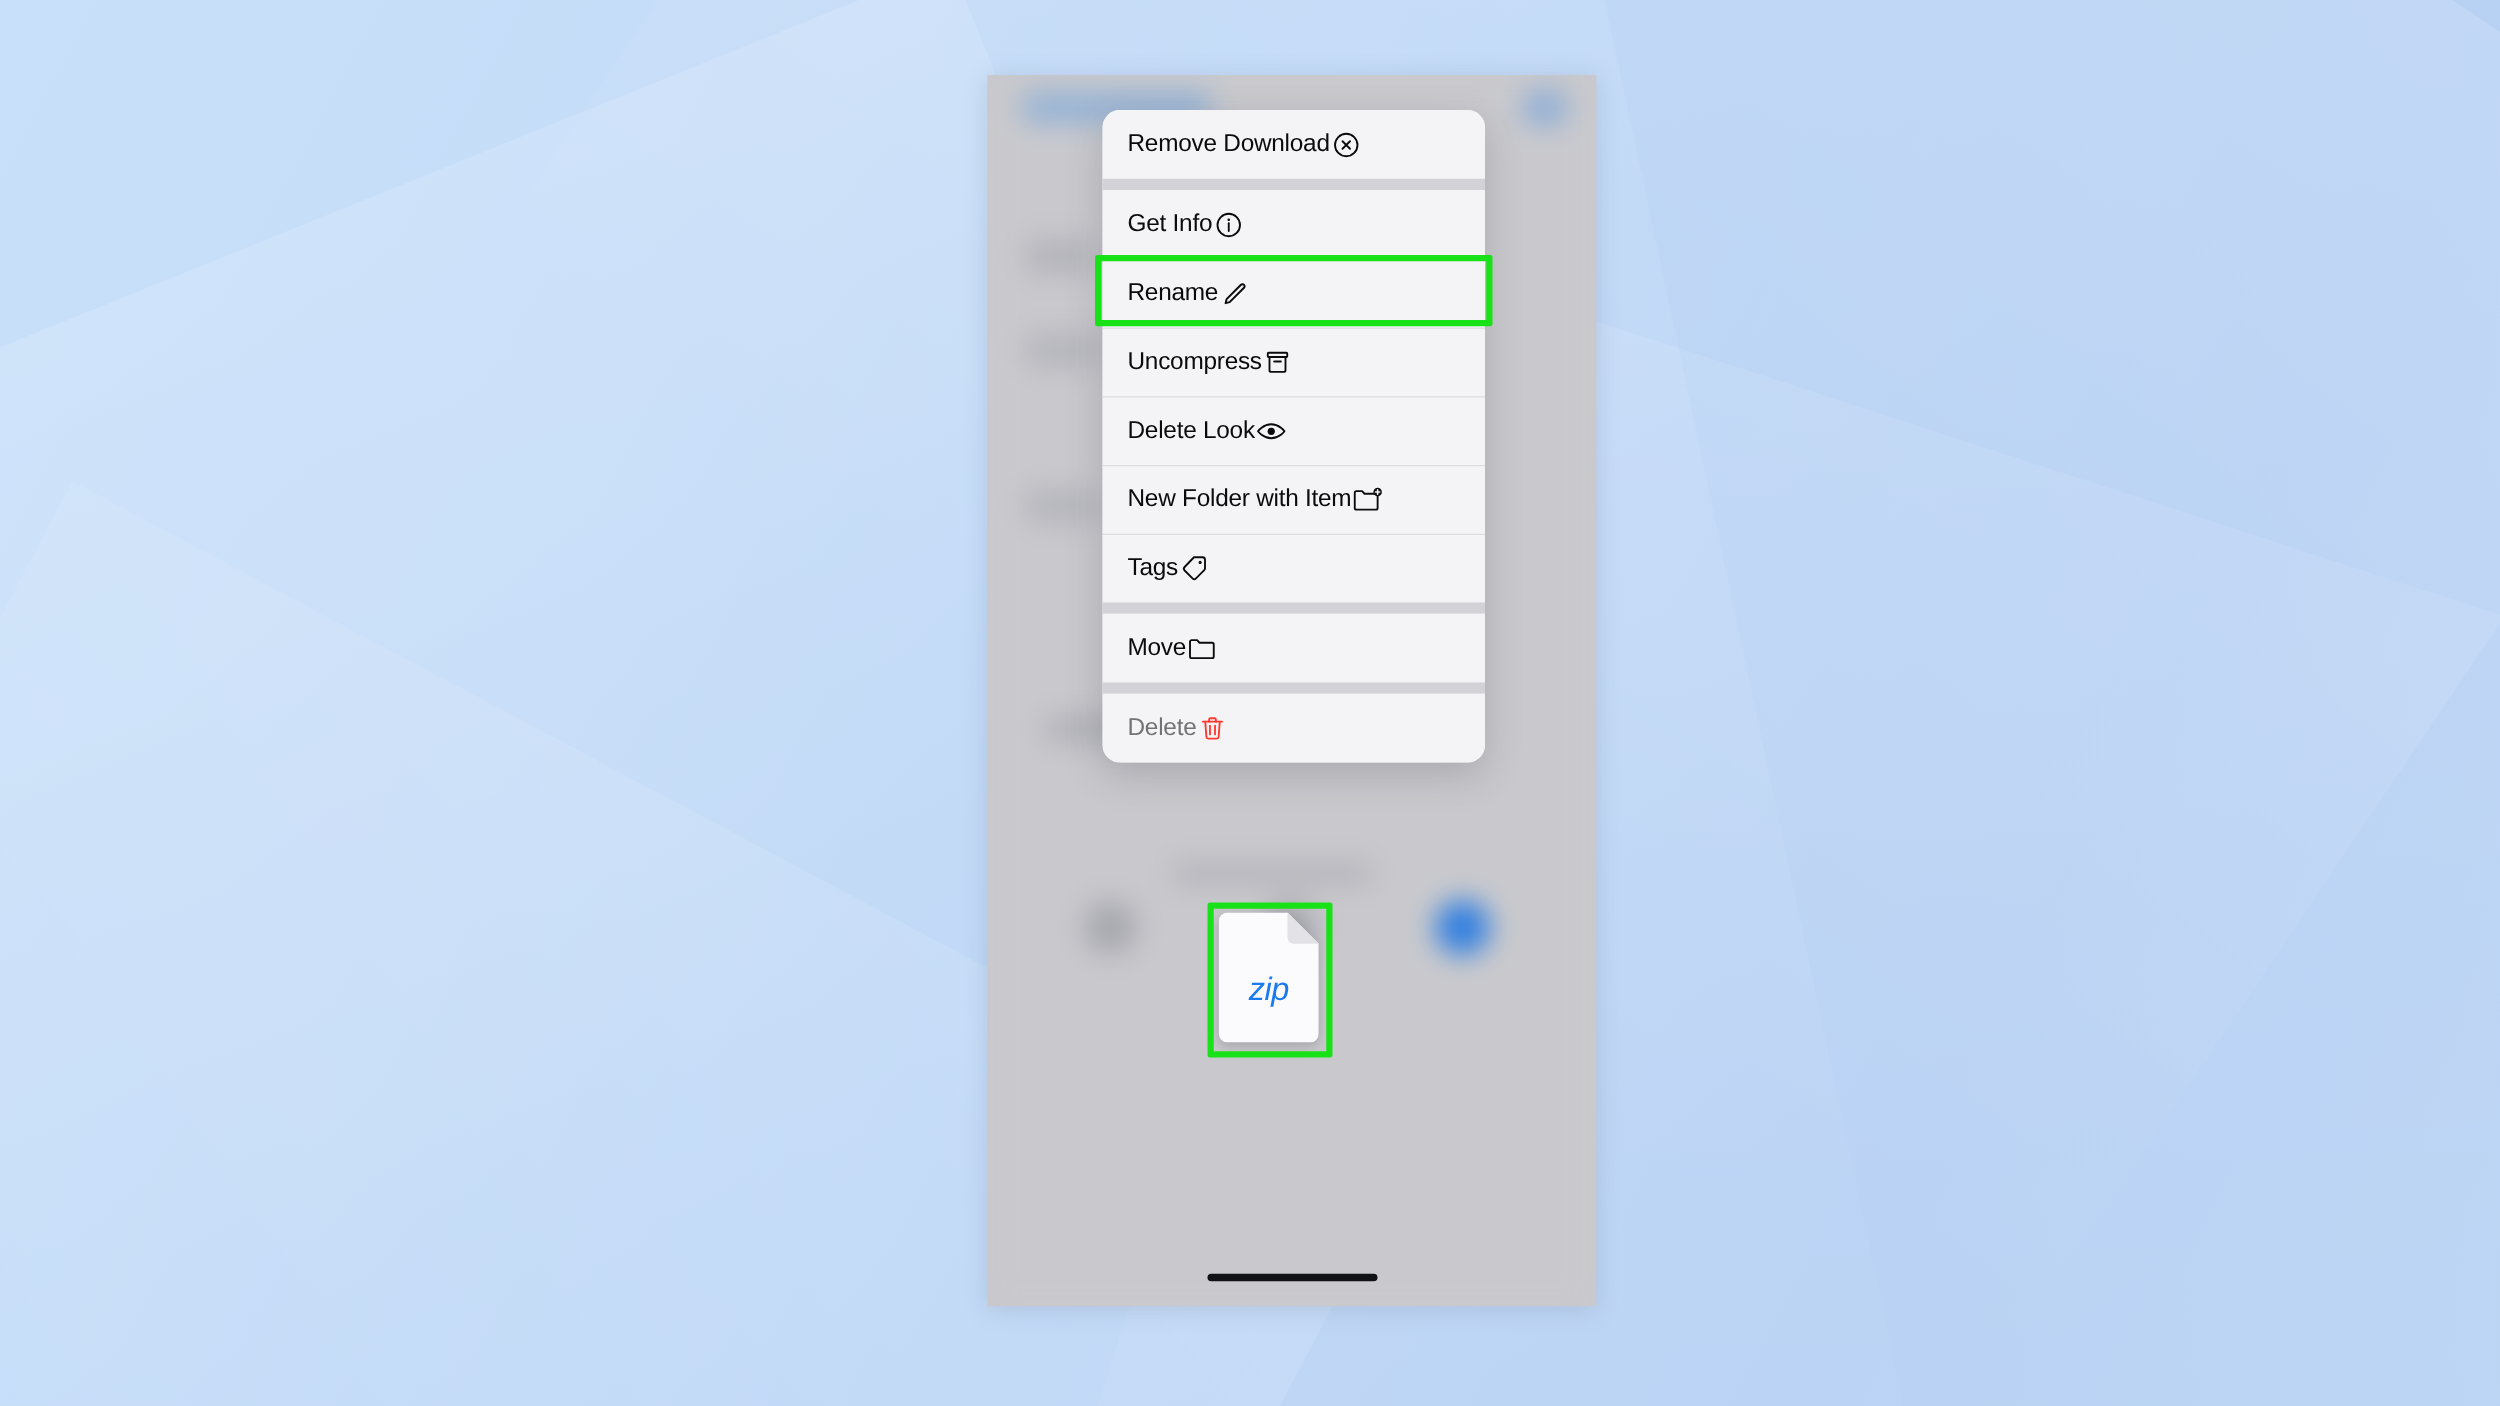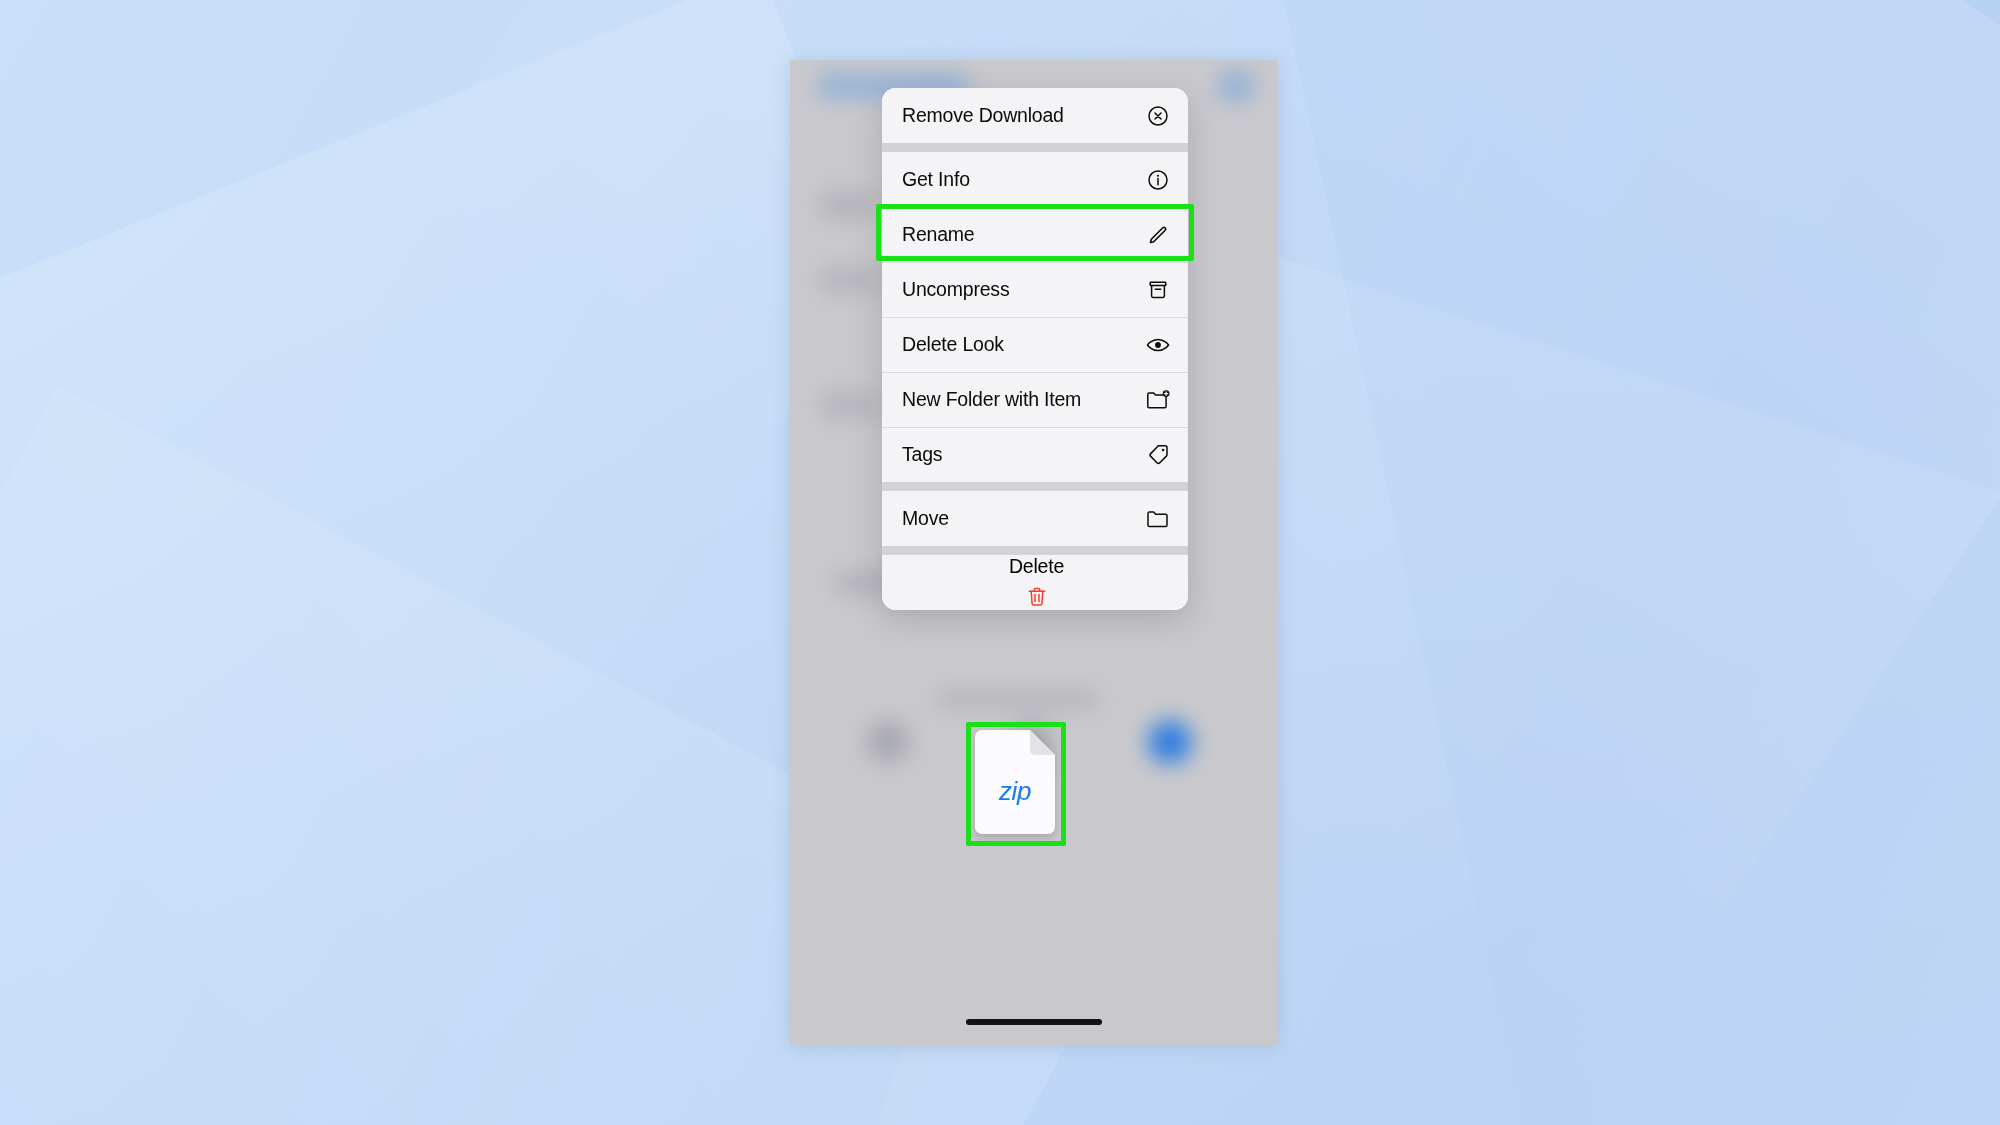--- a/index.html
+++ b/index.html
@@ -156,34 +156,34 @@
   .menu-group { background: rgba(244,244,246,0.97); }
   .group-sep {
     height: 9px;
     background: #d2d2d7;
   }
   .menu-item {
     position: relative;
     height: 55px;
     display: flex;
     align-items: center;
-    justify-content: space-between;
+    justify-content: flex-start;
     padding: 0 17px 0 20px;
     color: #0b0b0c;
     font-size: 19.5px;
     letter-spacing: -0.2px;
   }
   .menu-item + .menu-item::before {
     content: "";
     position: absolute;
     left: 0; right: 0; top: 0;
     height: 1px;
     background: #dcdce0;
   }
-  .menu-item.destructive { color: #000000; flex-direction: column; }
+  .menu-item.destructive { color: #737373; }
   .menu-label { white-space: nowrap; }
   .menu-icon {
     width: 26px; height: 26px;
     display: flex;
     align-items: center;
     justify-content: center;
     flex: 0 0 auto;
   }
   .menu-icon svg { display: block; }
 

